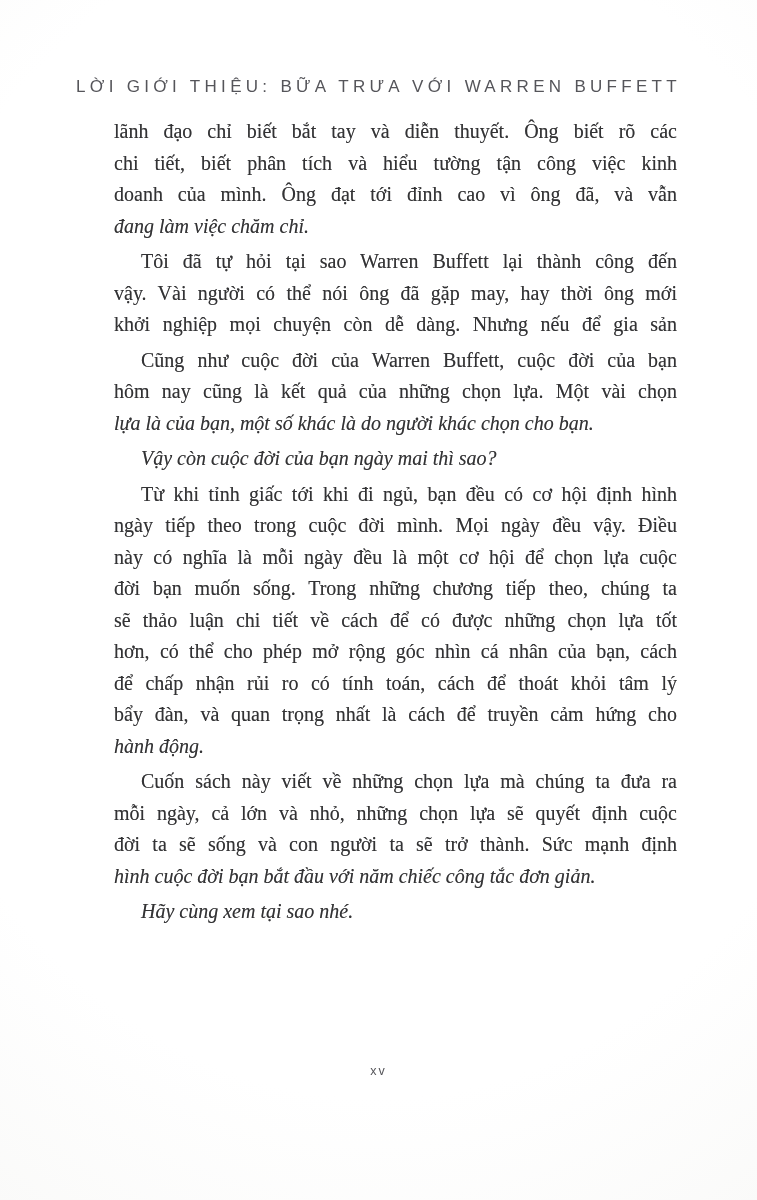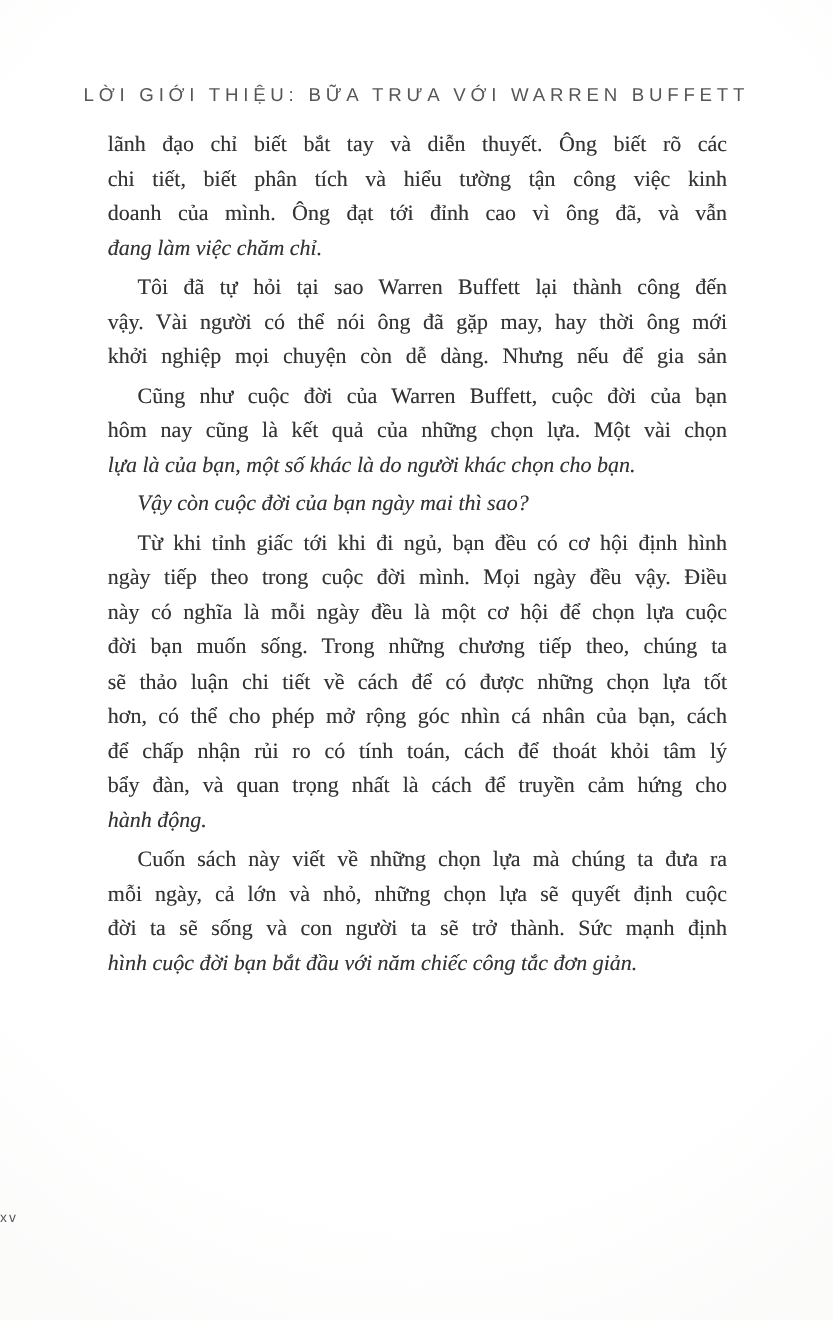--- a/index.html
+++ b/index.html
@@ -22,21 +22,21 @@
     text-align: center;
     font-family: "Liberation Sans", "DejaVu Sans", sans-serif;
     font-size: 17px;
     font-weight: normal;
     letter-spacing: 4.3px;
     color: #55555a;
   }
 
   .content {
     position: absolute;
-    left: 98px; top: 116px;
+    left: 114px; top: 116px;
     width: 563px;
     font-size: 20px;
     line-height: 31.5px;
     color: #333335;
     text-shadow: 0 0 0.5px rgba(40,40,40,0.45);
   }
 
   .line { text-align: justify; text-align-last: justify; }
   .line.last { text-align-last: left; font-style: italic; }
 
@@ -45,23 +45,23 @@
 
   .quote {
     margin: 10px 0 26px 0;
     padding-left: 45px;
     font-style: italic;
     font-size: 19.5px;
   }
 
   .folio {
     position: absolute;
-    top: 1100px; left: 0;
+    top: 1064px; left: 0;
     width: 100%;
-    text-align: left;
+    text-align: center;
     font-family: "Liberation Sans", "DejaVu Sans", sans-serif;
     font-size: 12.5px;
     letter-spacing: 2px;
     color: #55555a;
   }
 </style>
 </head>
 <body>
 
 <div class="page">
@@ -105,17 +105,20 @@
         <div class="line last">hành động.</div>
       </div>
 
     <div class="para indent">
         <div class="line">Cuốn sách này viết về những chọn lựa mà chúng ta đưa ra</div>
         <div class="line">mỗi ngày, cả lớn và nhỏ, những chọn lựa sẽ quyết định cuộc</div>
         <div class="line">đời ta sẽ sống và con người ta sẽ trở thành. Sức mạnh định</div>
         <div class="line last">hình cuộc đời bạn bắt đầu với năm chiếc công tắc đơn giản.</div>
       </div>
 
+    <div class="para indent">
+        <div class="line last">Hãy cùng xem tại sao nhé.</div>
+      </div>
   </div>
 
   <div class="folio">xv</div>
 
 </div>
 
 </body></html>

